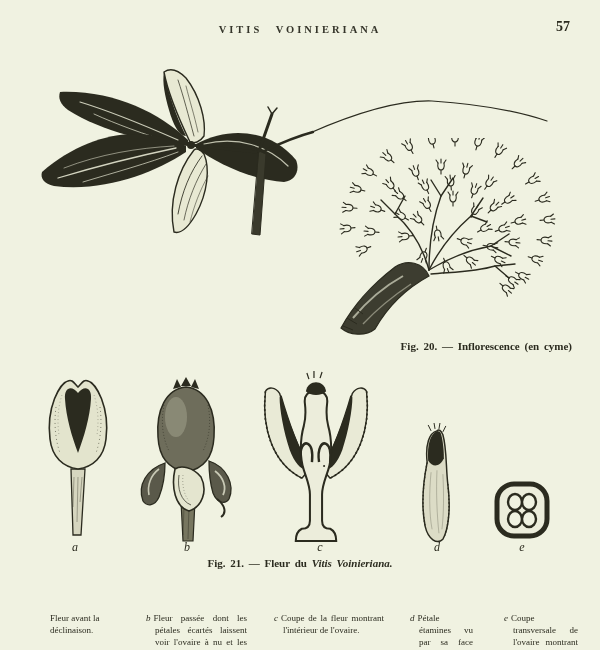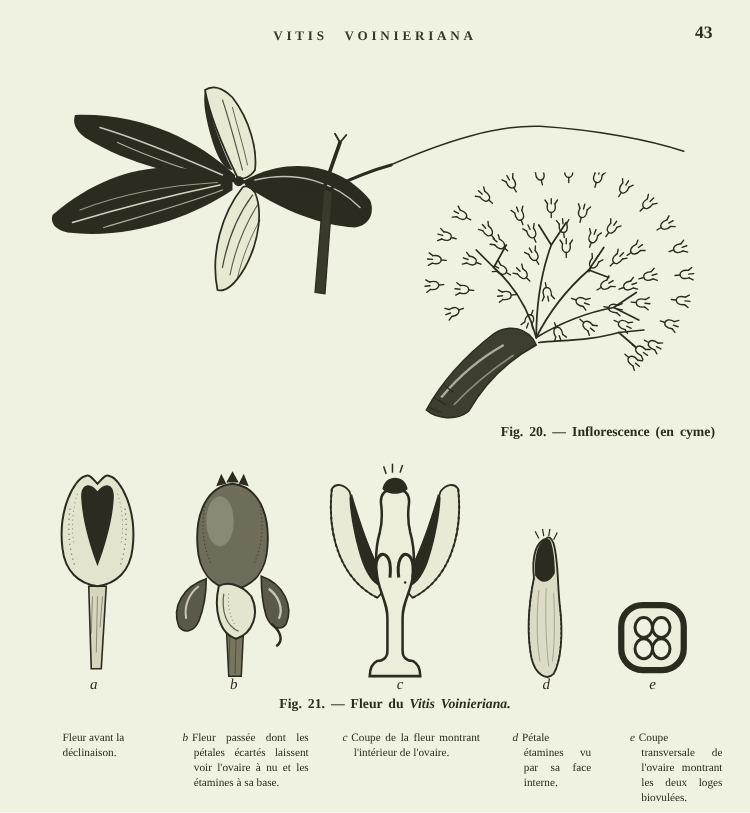--- a/index.html
+++ b/index.html
@@ -13,38 +13,38 @@
   .header-title{
     left:0;right:0;top:24px;text-align:center;
     font-size:10.5px;font-weight:700;letter-spacing:3px;word-spacing:8px;
     color:#35352a;
   }
   .page-number{right:30px;top:19px;font-size:14px;font-weight:700;}
   .caption{font-size:11px;font-weight:700;line-height:1.38;word-spacing:2px;color:#2b2b1f;}
   .fig19cap{left:32px;top:239px;width:292px;text-align:left;}
   .cap-line.ind{padding-left:13px;}
   .fig20cap{left:338px;top:339px;width:234px;text-align:right;}
-  .fig21cap{left:76px;top:556px;width:480px;text-align:center;}
+  .fig21cap{left:60px;top:556px;width:480px;text-align:center;}
   .figletter{
     top:540px;width:22px;text-align:center;
     font-size:12px;font-style:italic;color:#2b2b1f;
   }
-  .legend-col{top:584px;font-size:9px;line-height:1.34;color:#2b2b1f;}
+  .legend-col{top:612px;font-size:9px;line-height:1.34;color:#2b2b1f;}
   .leg{margin:0;padding-left:9px;text-indent:-9px;text-align:justify;}
   .leg.nohang{padding-left:4px;text-indent:0;text-align:left;}
   .leg-letter{font-style:italic;margin-right:3px;}
   svg{display:block;}
 </style>
 </head>
 <body>
 
 <div class="page">
 
   <div class="abs header-title">VITIS VOINIERIANA</div>
-  <div class="abs page-number">43</div>
+  <div class="abs page-number">57</div>
 
   <svg class="abs" style="left:28px;top:52px" width="535" height="195" viewBox="0 0 535 195">
     <g stroke-linecap="round">
 
       <path d="M160,88 C130,60 85,38 32,40 C30,46 32,52 40,58 C75,80 120,90 160,94 Z" fill="#2b2b1f"></path>
       <path d="M150,88 C118,74 85,60 52,50" stroke="#e6e7d2" stroke-width="1.2" fill="none" opacity="0.85"></path>
       <path d="M148,92 C115,82 88,72 66,62" stroke="#e6e7d2" stroke-width="1" fill="none" opacity="0.7"></path>
 
       <path d="M158,94 C115,72 60,80 14,120 C12,126 16,132 26,134 C75,140 125,122 158,100 Z" fill="#2b2b1f"></path>
       <path d="M148,96 C110,104 70,114 30,126" stroke="#e6e7d2" stroke-width="1.3" fill="none" opacity="0.9"></path>

